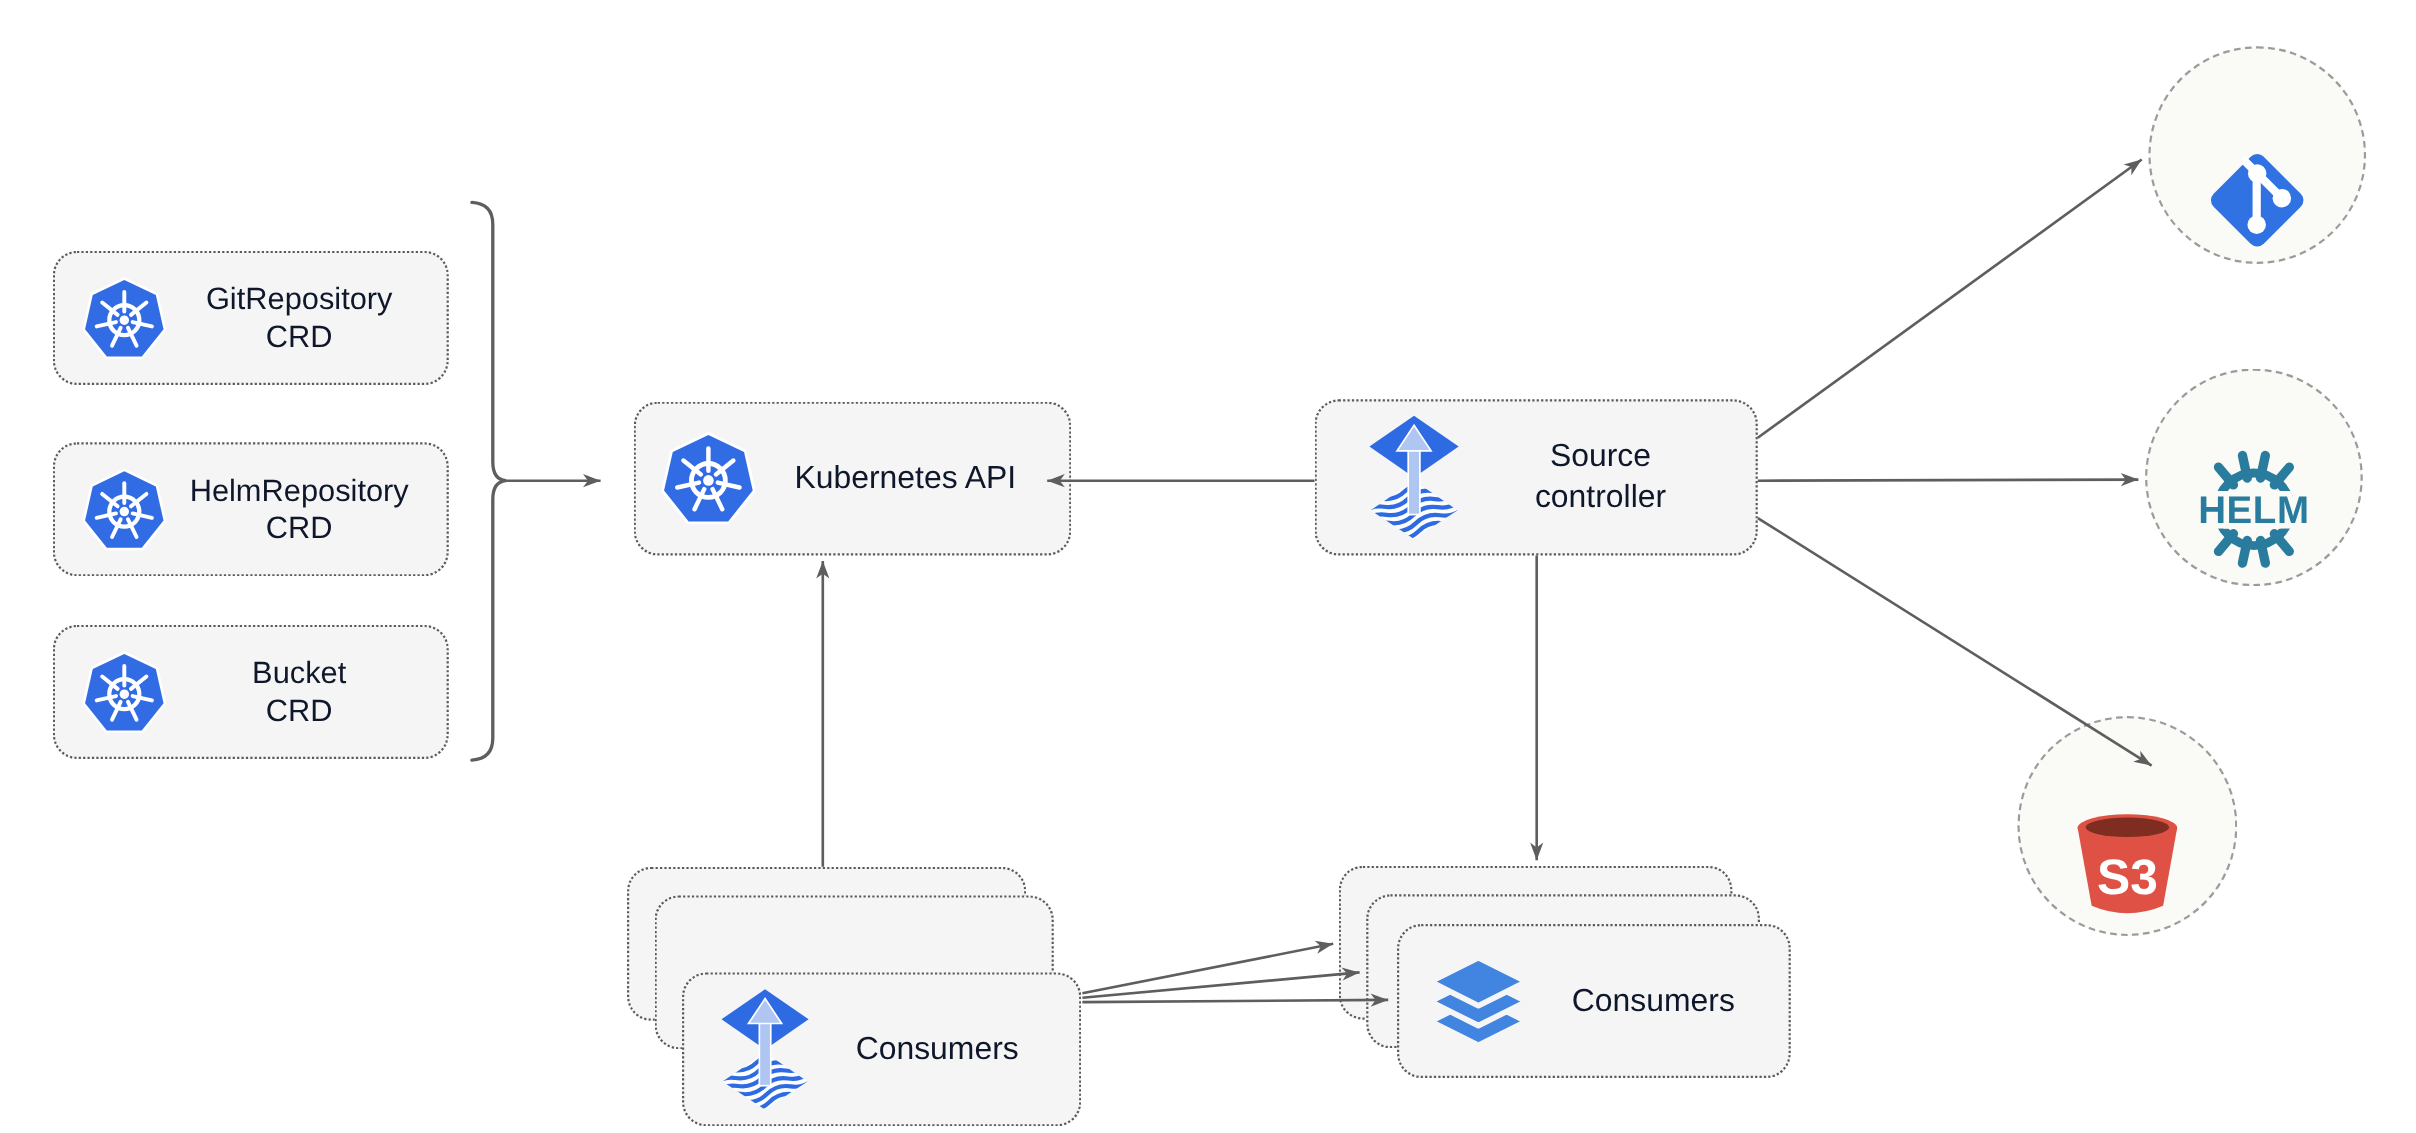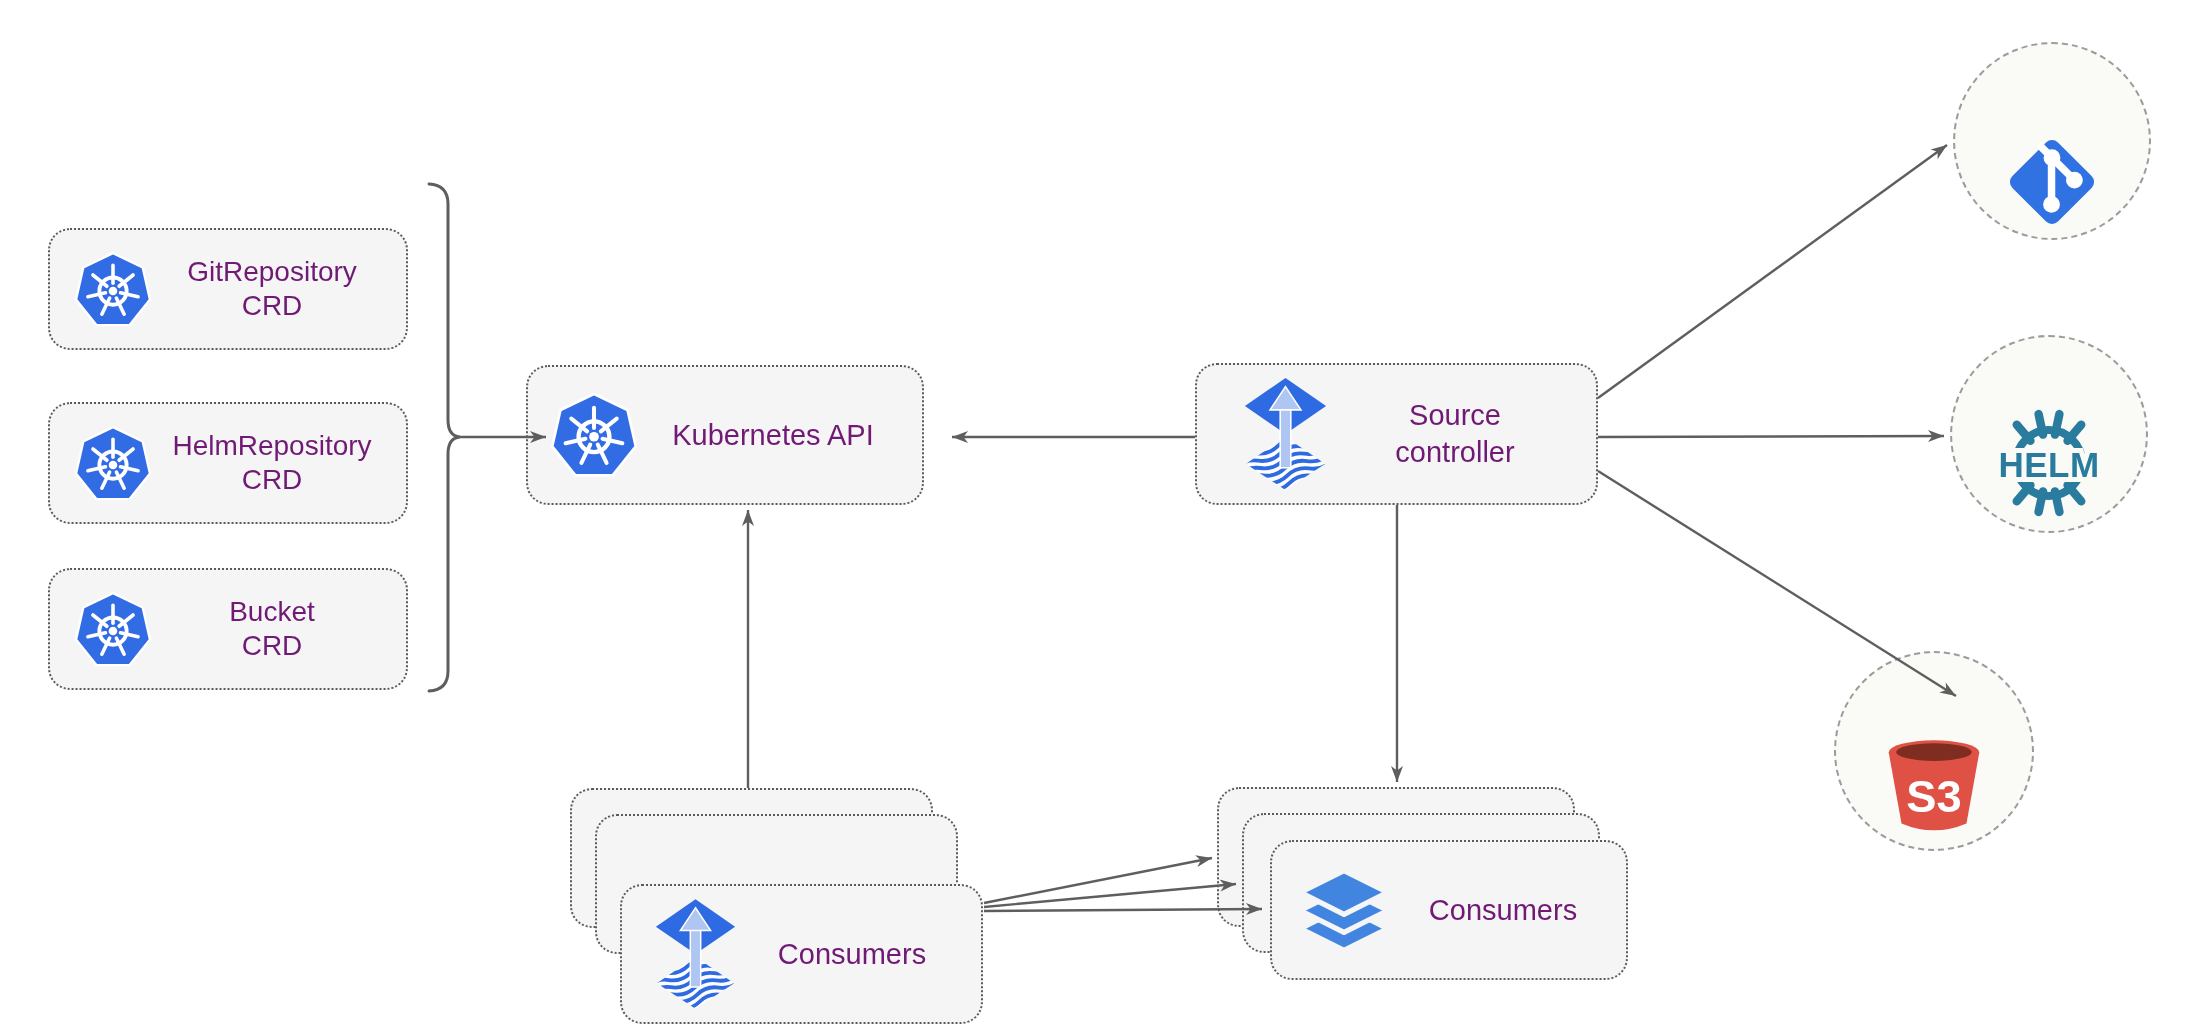--- a/index.html
+++ b/index.html
@@ -6,21 +6,21 @@
   #canvas{
     position:relative;width:2196px;height:1030px;background:#ffffff;overflow:hidden;
     font-family:"Liberation Sans", sans-serif;color:#0d0d0d;
   }
   .box{
     position:absolute;box-sizing:border-box;background:#f5f5f5;
     border:2px dotted #5a5a5a;border-radius:22px;
     display:flex;align-items:center;
   }
   .box .lbl{
-    flex:1;text-align:center;font-size:28px;line-height:34px;color:#701a75;
+    flex:1;text-align:center;font-size:28px;line-height:34px;color:#0f172a;
     white-space:nowrap;
   }
   .box .lbl.big{font-size:29px;line-height:37px;}
   .stackbox{ 
     position:absolute;box-sizing:border-box;background:#f5f5f5;
     border:2px dotted #5a5a5a;border-radius:22px;
   }
   .circle{
     position:absolute;box-sizing:border-box;background:#fafaf7;
     border:2.5px dashed #9b9b9b;border-radius:50%;
@@ -123,21 +123,21 @@
   <div class="box" style="left:48px;top:568px;width:360px;height:122px;padding:0 14px 0 24px">
     <svg class="icon" width="78" height="81">
         <use href="#sym-k8s"></use>
       </svg>
     <div class="lbl">
       <div>Bucket</div>
       <div>CRD</div>
     </div>
   </div>
 
-  <div class="box" style="left:526px;top:365px;width:398px;height:140px;padding:0 14px 0 22px">
+  <div class="box" style="left:576px;top:365px;width:398px;height:140px;padding:0 14px 0 22px">
     <svg class="icon" width="88" height="92">
         <use href="#sym-k8s"></use>
       </svg>
     <div class="lbl big">Kubernetes API</div>
   </div>
 
   <div class="box" style="left:1195px;top:363px;width:403px;height:142px;padding:0 14px 0 46px">
     <svg class="icon" width="85" height="114">
         <use href="#sym-flux"></use>
       </svg>

